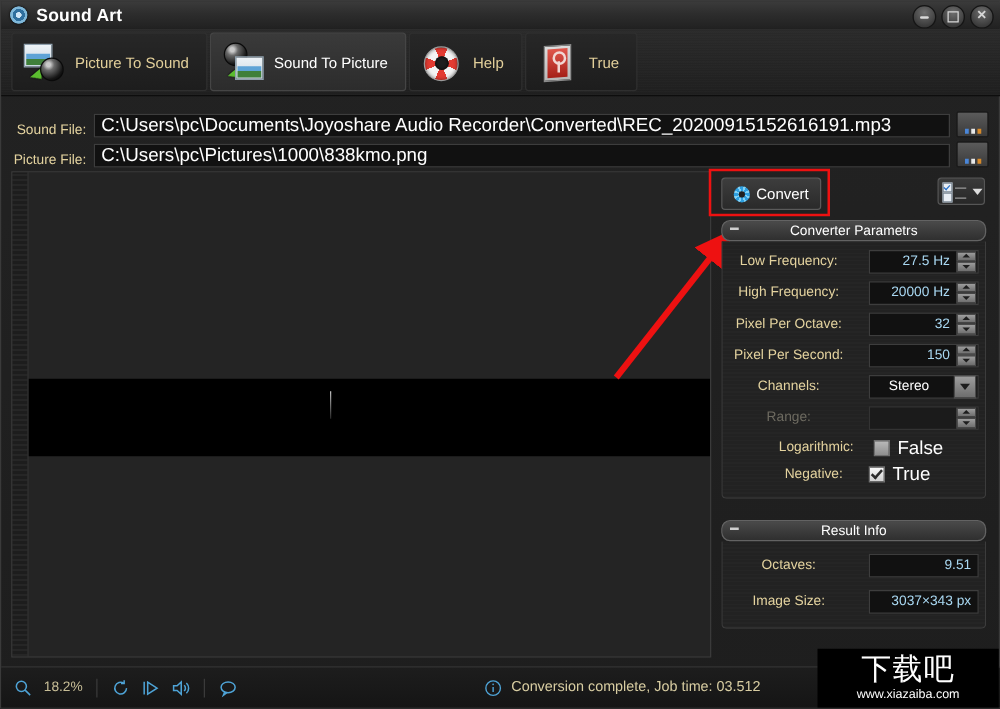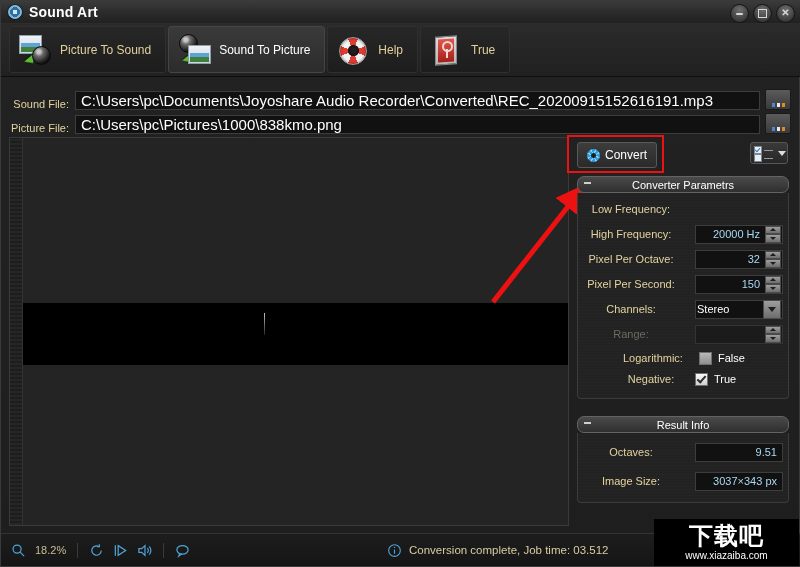--- a/index.html
+++ b/index.html
@@ -251,21 +251,21 @@
   .plabel.dim{color:#6d6a60;}
   .pfield{
     flex:1 1 auto;height:19px;background:#111;border:1px solid #3d3d3d;
     display:flex;align-items:center;box-sizing:border-box;
   }
   .pfield.dimf{background:#1b1b1b;border-color:#333;}
   .pval{
     flex:1 1 auto;text-align:right;padding-right:5px;
     color:#a9d8f2;font-size:11px;white-space:nowrap;
   }
-  .pval.left{text-align:left;padding-left:1px;color:#ffffff;}
+  .pval.left{text-align:left;padding-left:15px;color:#ffffff;}
   .spin{
     width:16px;height:17px;flex:0 0 auto;margin-right:1px;
     display:flex;flex-direction:column;justify-content:space-between;
   }
   .spin b{
     display:block;height:8px;
     background:linear-gradient(180deg,#9e9e9e,#6d6d6d);
     border:1px solid #4a4a4a;position:relative;
   }
   .spin b:after{
@@ -286,21 +286,21 @@
   .cbrow{display:flex;align-items:center;height:18px;margin-bottom:3px;}
   .cbrow .cb{
     width:11px;height:11px;flex:0 0 auto;margin-right:6px;position:relative;
     background:linear-gradient(180deg,#fafafa,#cfcfcf);border:1px solid #6f6f6f;
   }
   .cbrow .cb.unchecked{background:linear-gradient(180deg,#b9b9b9,#8f8f8f);}
   .cbrow .cb.checked:after{
     content:"";position:absolute;left:3px;top:0px;width:3px;height:7px;
     border:solid #2b2b2b;border-width:0 2px 2px 0;transform:rotate(42deg);
   }
-  .cbtext{color:#ffffff;font-size:11px;}
+  .cbtext{color:#ffffff;font-size:15px;}
   
   .statusbar{
     position:absolute;left:0;bottom:0;width:800px;height:32px;
     background:linear-gradient(180deg,#1d1d1d,#151515);
     border-top:1px solid #333;
     display:flex;align-items:center;
   }
   .sb-left{display:flex;align-items:flex-end;padding-left:10px;gap:0;}
   .sb-group{display:flex;align-items:center;gap:9px;padding-right:11px;}
   .sb-group+.sb-group{border-left:1px solid #3a3a3a;padding-left:11px;}
@@ -309,21 +309,21 @@
   .sb-right{
     position:absolute;left:386px;top:0;height:32px;
     display:flex;align-items:center;gap:7px;
   }
   .sb-msg{color:#d8cda2;font-size:11.5px;}
   .watermark{
     position:absolute;right:0;bottom:0;width:145px;height:47px;
     background:#000;display:flex;flex-direction:column;
     align-items:center;justify-content:center;
   }
-  .wm-cn{color:#fff;font-size:24px;font-weight:bold;line-height:1;letter-spacing:1px;}
+  .wm-cn{color:#fff;font-size:24px;font-weight:normal;line-height:1;letter-spacing:1px;}
   .wm-url{color:#fff;font-size:10px;line-height:1;margin-top:3px;}
 </style>
 </head>
 <body>
 
 <div class="app">
 
   <div class="titlebar">
     <span class="title-icon"></span>
     <span class="title-text">Sound Art</span>
@@ -441,20 +441,27 @@
 
   <div class="panel" style="top:175px;">
     <div class="panel-head">
       <span class="collapse"></span>
       <span>Converter Parametrs</span>
     </div>
     <div class="panel-body">
 
       <div class="prow">
         <span class="plabel">Low Frequency:</span>
+        <span class="pfield">
+          <span class="pval">27.5 Hz</span>
+          <span class="spin">
+              <b class="up"></b>
+              <b class="dn"></b>
+            </span>
+        </span>
       </div>
 
       <div class="prow">
         <span class="plabel">High Frequency:</span>
         <span class="pfield">
           <span class="pval">20000 Hz</span>
           <span class="spin">
               <b class="up"></b>
               <b class="dn"></b>
             </span>

